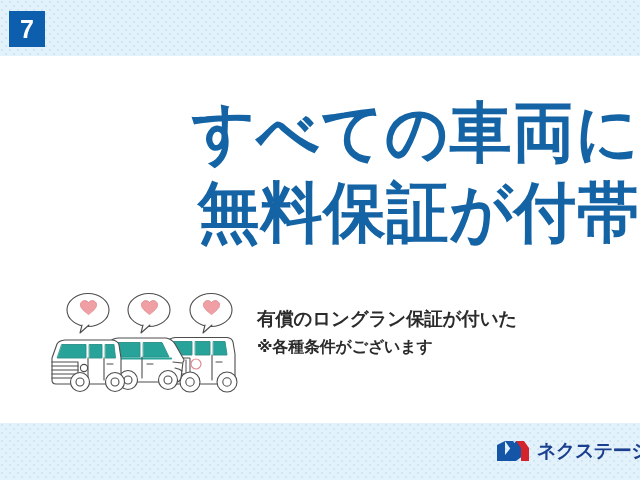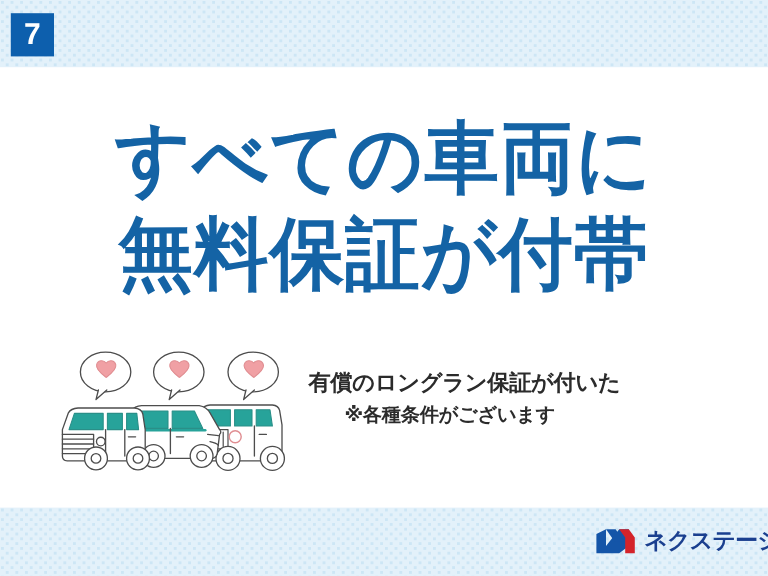--- a/index.html
+++ b/index.html
@@ -45,21 +45,21 @@
     color:#16609e;
     font-size:21.5px;
     font-weight:bold;
     letter-spacing:-0.3px;
     white-space:nowrap;
   }
 
   
   .headline{
     position:absolute;left:0;top:100px;width:640px;
-    text-align:center;
+    text-align:right;
     color:#1463a5;
     font-weight:bold;
     letter-spacing:1px;
     line-height:1.0;
   }
   .headline .l1{
     display:block;font-size:62px;
     transform:scaleY(1.06);
     transform-origin:center top;
   }
@@ -75,21 +75,20 @@
     color:#2b2b2b;
     font-size:18.5px;
     font-weight:bold;
     line-height:28px;
     letter-spacing:-0.2px;
     white-space:nowrap;
   }
   .body-copy .small{
     font-size:16px;
     letter-spacing:-0.2px;
-    margin-left:30px;
   }
 
   
   .illo{position:absolute;left:44px;top:292px;width:212px;height:108px;}
 
   
   .logo{
     position:absolute;left:496px;top:438px;
     height:26px;display:flex;align-items:center;gap:7px;
   }

